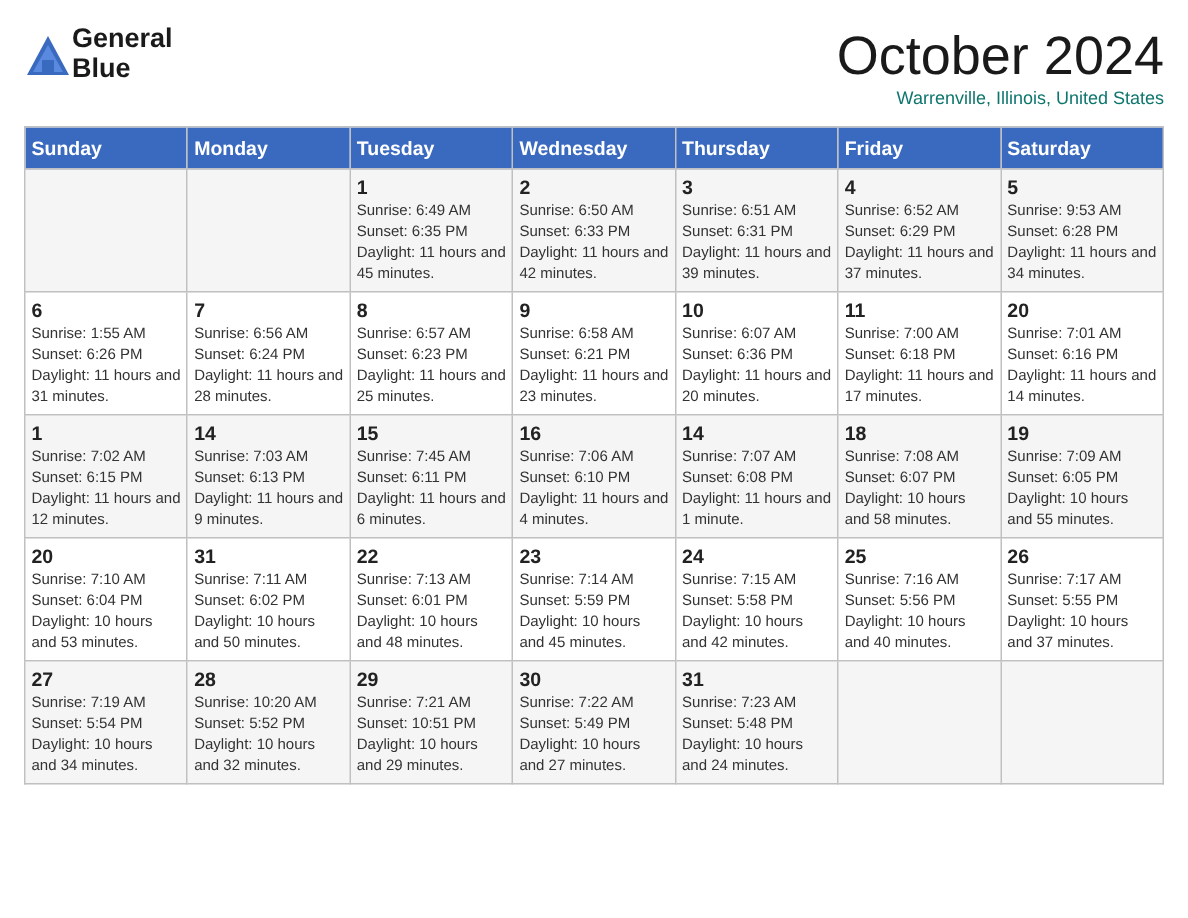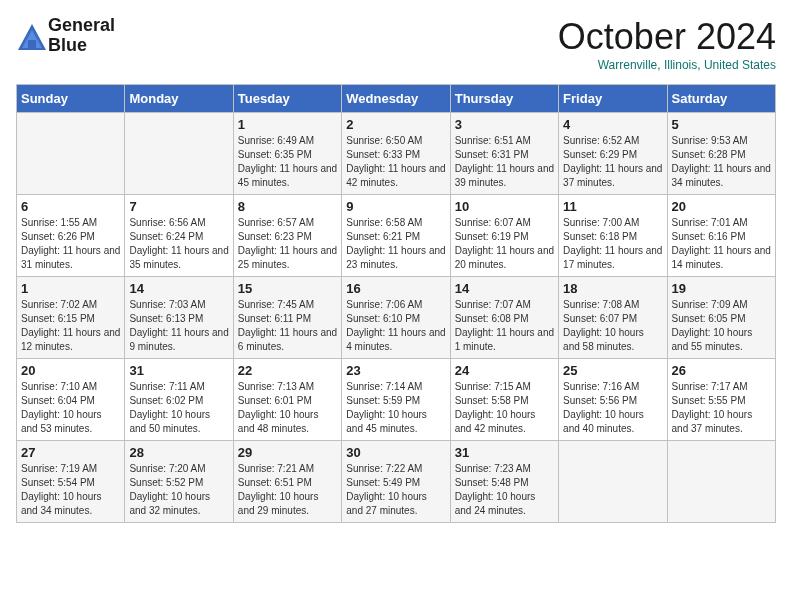--- a/index.html
+++ b/index.html
@@ -160,38 +160,38 @@
         <td>
           <div class="day-num">6</div>
           <div class="cell-text">Sunrise: 1:55 AM</div>
           <div class="cell-text">Sunset: 6:26 PM</div>
           <div class="cell-text">Daylight: 11 hours and 31 minutes.</div>
         </td>
         <td>
           <div class="day-num">7</div>
           <div class="cell-text">Sunrise: 6:56 AM</div>
           <div class="cell-text">Sunset: 6:24 PM</div>
-          <div class="cell-text">Daylight: 11 hours and 35 minutes.</div>
+          <div class="cell-text">Daylight: 11 hours and 28 minutes.</div>
         </td>
         <td>
           <div class="day-num">8</div>
           <div class="cell-text">Sunrise: 6:57 AM</div>
           <div class="cell-text">Sunset: 6:23 PM</div>
           <div class="cell-text">Daylight: 11 hours and 25 minutes.</div>
         </td>
         <td>
           <div class="day-num">9</div>
           <div class="cell-text">Sunrise: 6:58 AM</div>
           <div class="cell-text">Sunset: 6:21 PM</div>
           <div class="cell-text">Daylight: 11 hours and 23 minutes.</div>
         </td>
         <td>
           <div class="day-num">10</div>
           <div class="cell-text">Sunrise: 6:07 AM</div>
-          <div class="cell-text">Sunset: 6:19 PM</div>
+          <div class="cell-text">Sunset: 6:36 PM</div>
           <div class="cell-text">Daylight: 11 hours and 20 minutes.</div>
         </td>
         <td>
           <div class="day-num">11</div>
           <div class="cell-text">Sunrise: 7:00 AM</div>
           <div class="cell-text">Sunset: 6:18 PM</div>
           <div class="cell-text">Daylight: 11 hours and 17 minutes.</div>
         </td>
         <td>
           <div class="day-num">20</div>
@@ -290,28 +290,28 @@
       </tr>
       <tr>
         <td>
           <div class="day-num">27</div>
           <div class="cell-text">Sunrise: 7:19 AM</div>
           <div class="cell-text">Sunset: 5:54 PM</div>
           <div class="cell-text">Daylight: 10 hours and 34 minutes.</div>
         </td>
         <td>
           <div class="day-num">28</div>
-          <div class="cell-text">Sunrise: 7:20 AM</div>
+          <div class="cell-text">Sunrise: 10:20 AM</div>
           <div class="cell-text">Sunset: 5:52 PM</div>
           <div class="cell-text">Daylight: 10 hours and 32 minutes.</div>
         </td>
         <td>
           <div class="day-num">29</div>
           <div class="cell-text">Sunrise: 7:21 AM</div>
-          <div class="cell-text">Sunset: 6:51 PM</div>
+          <div class="cell-text">Sunset: 10:51 PM</div>
           <div class="cell-text">Daylight: 10 hours and 29 minutes.</div>
         </td>
         <td>
           <div class="day-num">30</div>
           <div class="cell-text">Sunrise: 7:22 AM</div>
           <div class="cell-text">Sunset: 5:49 PM</div>
           <div class="cell-text">Daylight: 10 hours and 27 minutes.</div>
         </td>
         <td>
           <div class="day-num">31</div>

